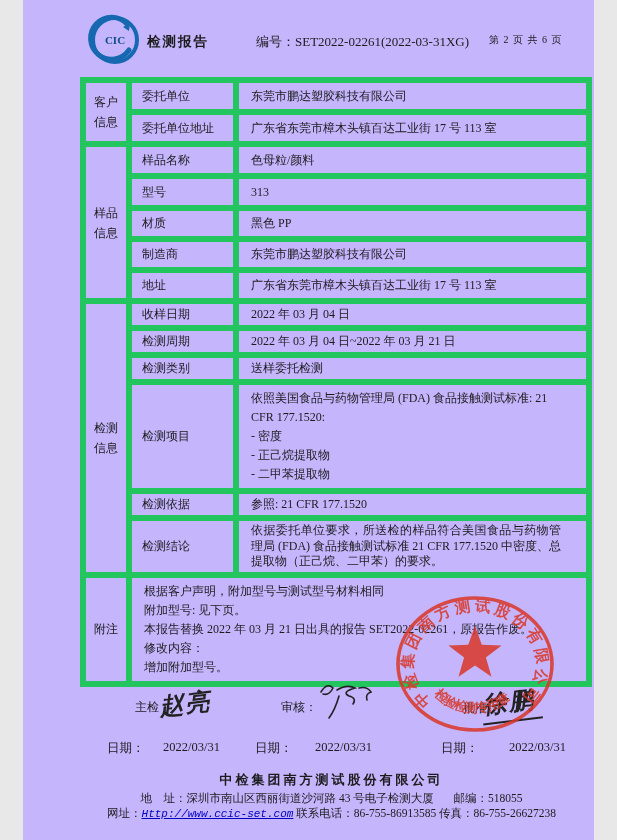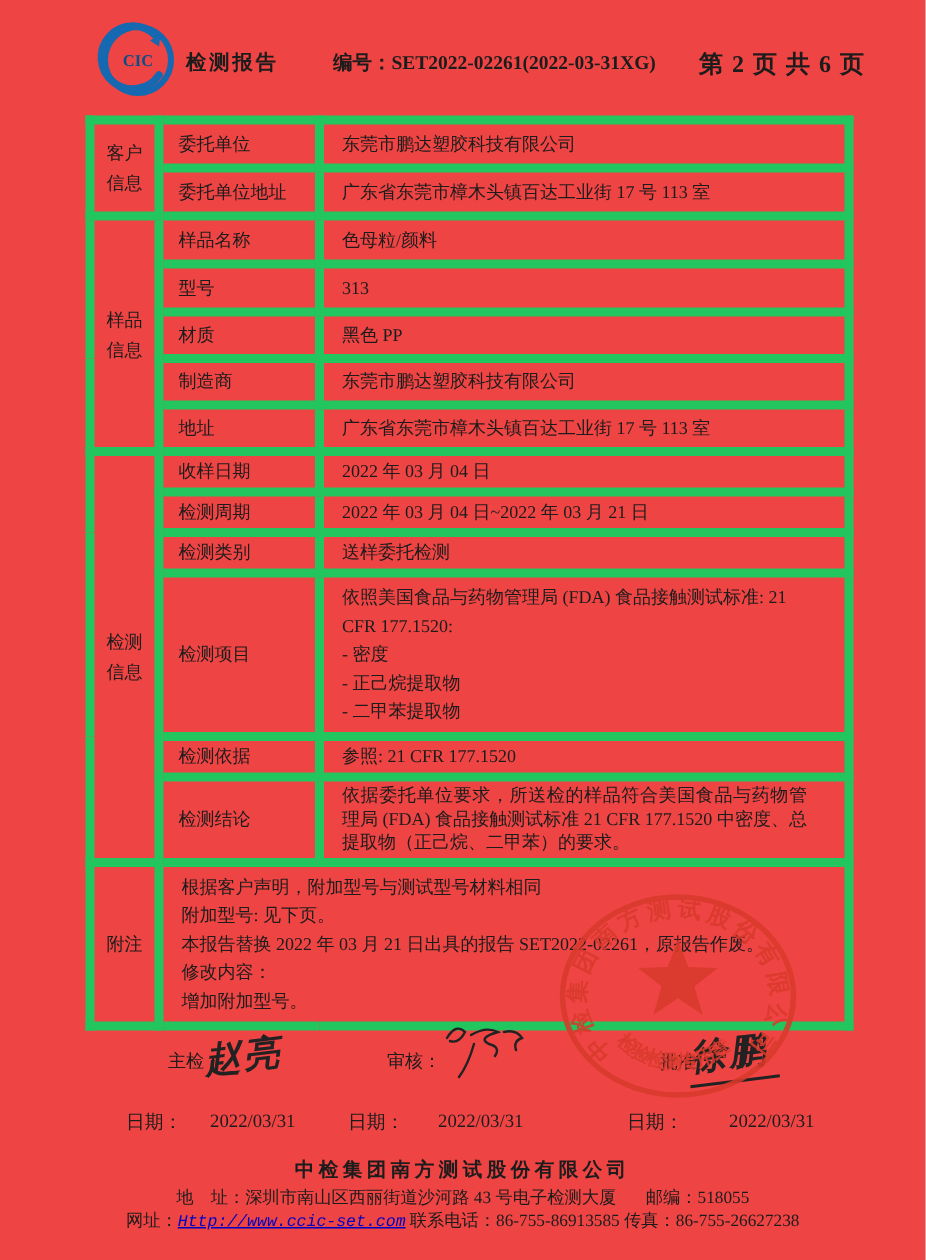--- a/index.html
+++ b/index.html
@@ -1,24 +1,24 @@
 <!DOCTYPE html>
 <html><head>
 <meta charset="utf-8">
 <style>
   html,body{margin:0;padding:0;background:#e8e8e8;}
   .page{
-    position:relative;width:617px;height:840px;margin:0 auto;background:#ef4444;
+    position:relative;width:571px;height:840px;margin:0 auto;background:#c4b5fd;
     font-family:"Liberation Serif","DejaVu Serif",serif;color:#1c1c1c;overflow:hidden;
   }
   
   .hdr-logo{position:absolute;left:60px;top:14px;}
   .hdr-title{position:absolute;left:124px;top:33px;font-size:13.5px;font-weight:bold;letter-spacing:2px;}
-  .hdr-no{position:absolute;left:222px;top:33px;font-size:13px;font-weight:bold;}
-  .hdr-page{position:absolute;left:466px;top:33px;font-size:16px;font-weight:bold;letter-spacing:1px;}
+  .hdr-no{position:absolute;left:233px;top:33px;font-size:13px;font-weight:normal;}
+  .hdr-page{position:absolute;left:466px;top:33px;font-size:10px;font-weight:normal;letter-spacing:1px;}
   
   table.rpt{position:absolute;left:57px;top:77px;width:506px;border-collapse:collapse;table-layout:fixed;}
   table.rpt td{border:6px solid #22c55e;font-size:12px;vertical-align:middle;box-sizing:border-box;}
   td.sec{width:46px;text-align:center;line-height:20px;white-space:pre-line;}
   td.lbl{width:107px;padding-left:10px;}
   td.val{padding-left:12px;padding-right:25px;line-height:19px;}
   td.val.pre{white-space:pre-line;padding-top:4px;padding-bottom:4px;}
   td.val.tight{line-height:15.5px;text-align:justify;padding-top:2px;padding-bottom:2px;margin-left:12px;}
   
   .sig-label{position:absolute;font-size:12px;margin-left:28px;}

